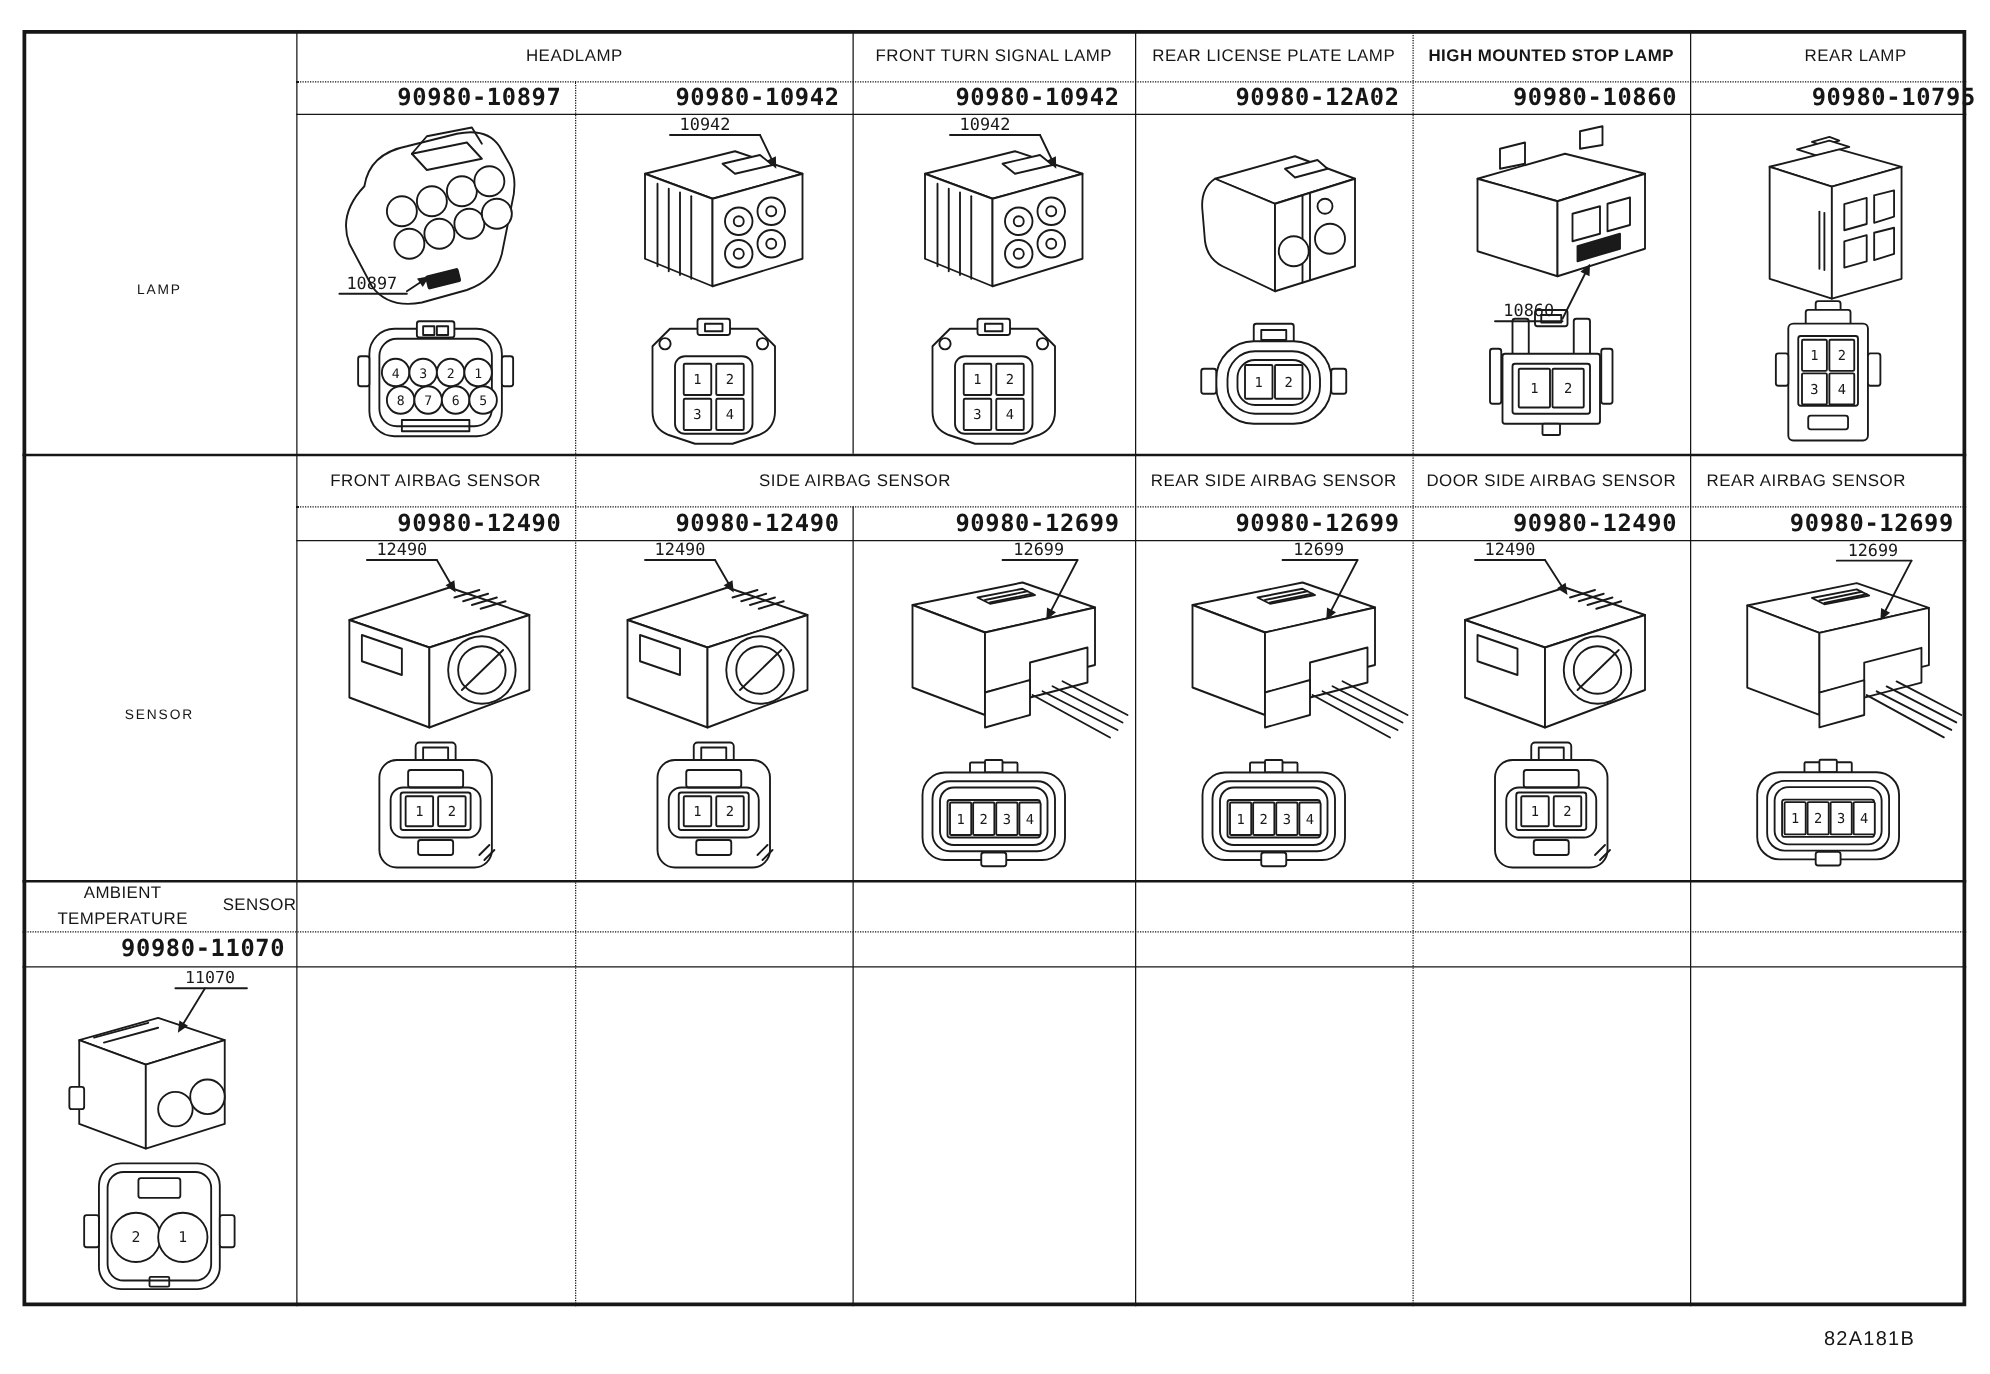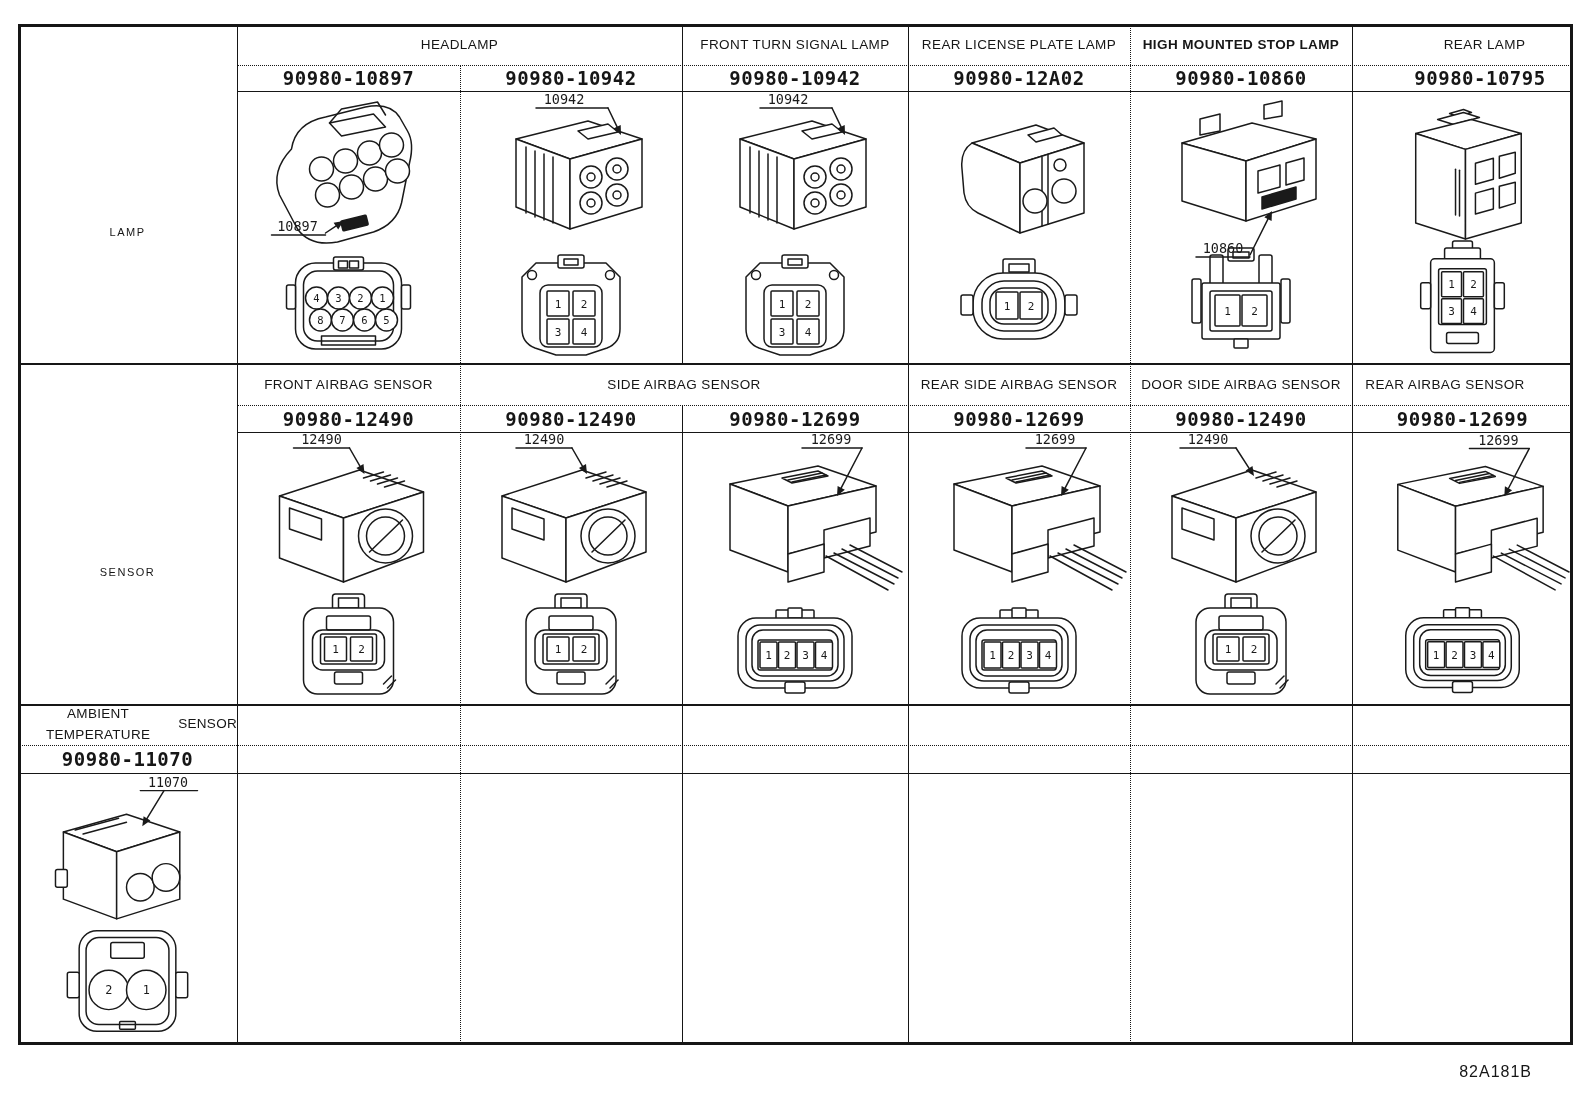--- a/index.html
+++ b/index.html
@@ -4,21 +4,21 @@
 <style>
   * { box-sizing: border-box; margin: 0; padding: 0; }
   html,body { background:#ffffff; }
   body {
     width: 1592px; height: 1099px; position: relative;
     font-family: "Liberation Sans", sans-serif; color:#161616; overflow:hidden;
   }
   .abs { position:absolute; }
   .cc { display:flex; align-items:center; justify-content:center; text-align:center; }
   .group-name { font-size:13.5px; letter-spacing:0.4px; white-space:nowrap; }
-  .part-number { font-family:"DejaVu Sans Mono", monospace; font-weight:bold; font-size:19px; letter-spacing:0.5px; white-space:nowrap; }
+  .part-number { font-family:"DejaVu Sans Mono", monospace; font-weight:bold; font-size:19px; letter-spacing:0.5px; white-space:nowrap;margin-left:35px; }
   .row-label { font-size:11px; letter-spacing:1.5px;margin-top:38px; }
   .amb-name { font-size:13.5px; line-height:1.5; letter-spacing:0.3px; }
   .figure-code { font-size:16px; letter-spacing:1px; justify-content:flex-end; }
   .frame { border:3px solid #161616; }
   .vline { position:absolute; width:0; border-left:1.6px solid #161616; }
   .vline.dot { border-left:1.5px dotted #161616; }
   .hline { position:absolute; height:0; border-top:1.6px solid #161616; }
   .hline.dot { border-top:1.5px dotted #161616; }
   .hline.thick { border-top-width:2.5px; }
   .connector-cell svg { display:block; width:100%; height:100%; }

